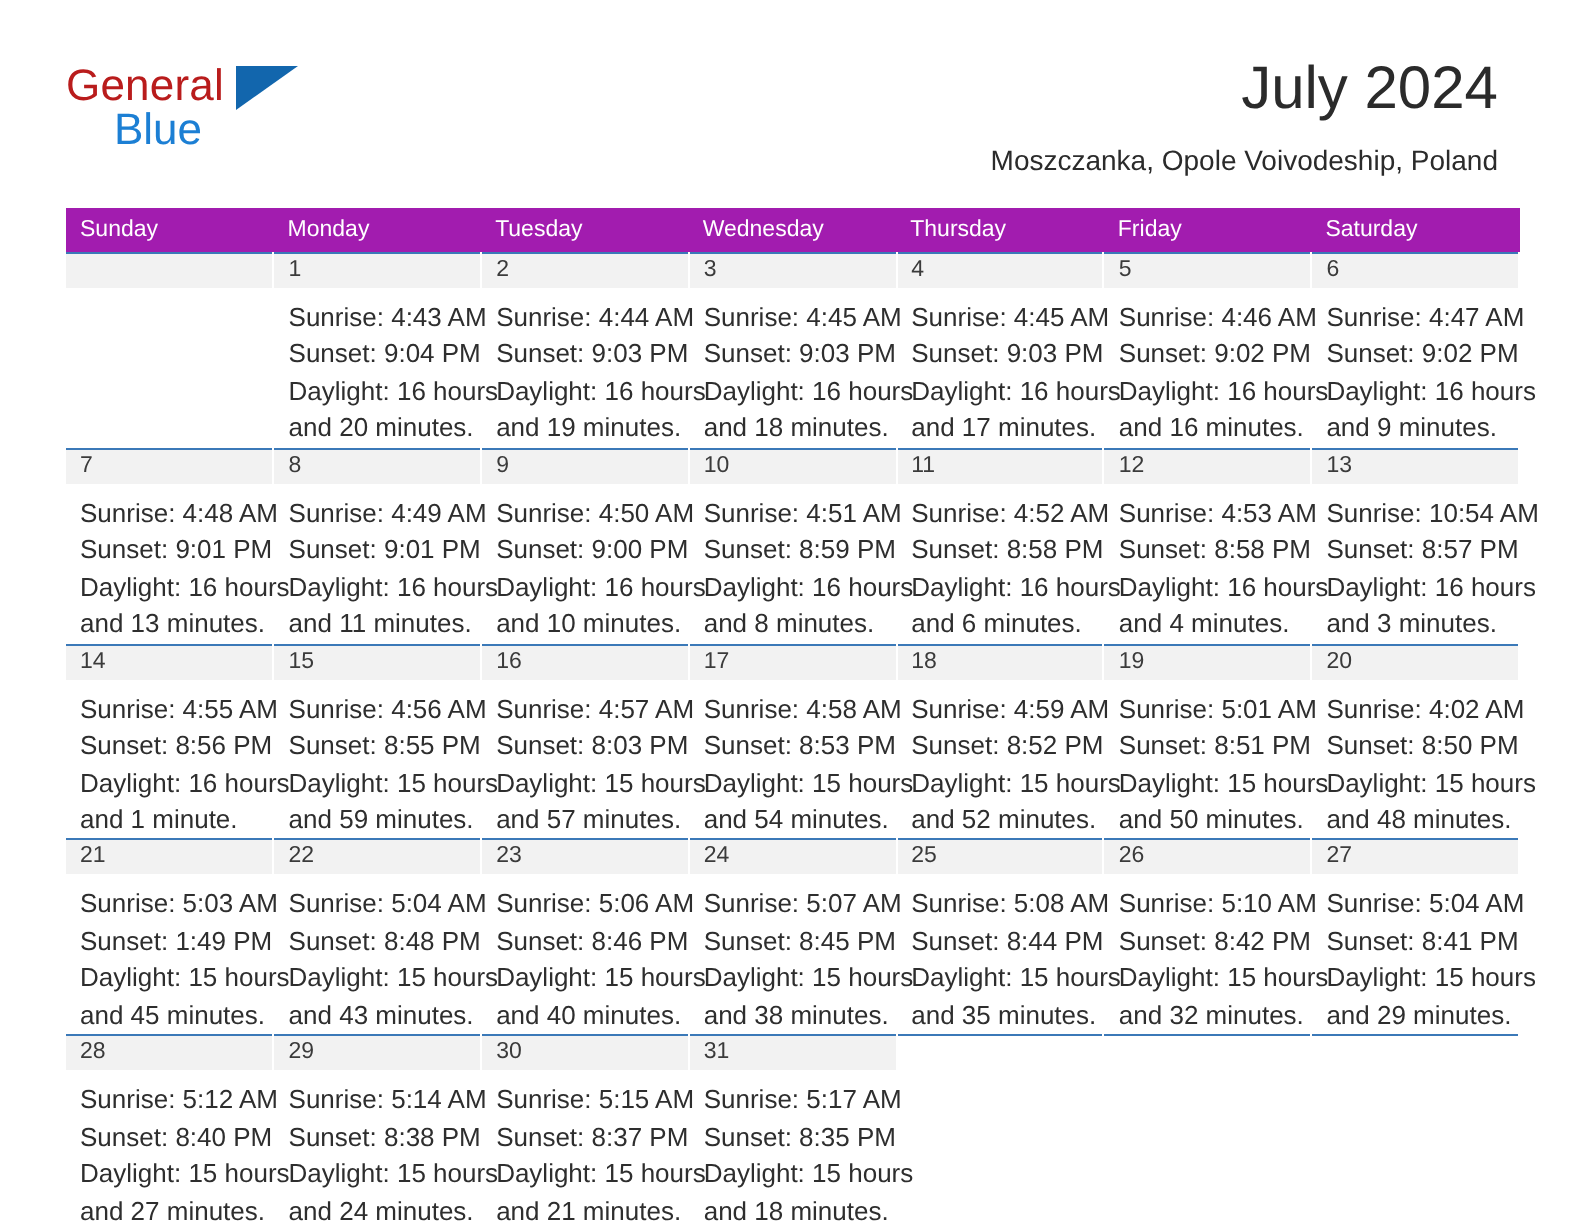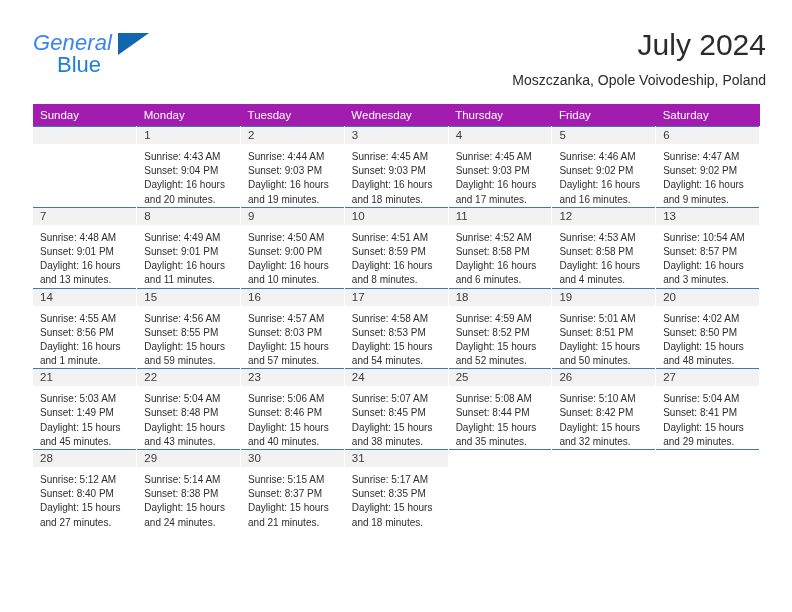--- a/index.html
+++ b/index.html
@@ -31,28 +31,27 @@
   }
   .logo {
     position: absolute;
     left: 33px;
     top: 32px;
     width: 190px;
     height: 50px;
   }
   .logo-general {
     font-size: 22px;
-    color: #3b82f6;
+    color: #b91c1c;
     letter-spacing: 0.1px;
     line-height: 1;
     display: block;
     position: absolute;
     left: 0;
     top: 0;
-    font-style: italic;
   }
   .logo-blue {
     font-size: 22px;
     color: #1c7fd4;
     line-height: 1;
     display: block;
     position: absolute;
     left: 24px;
     top: 22px;
   }
@@ -61,21 +60,21 @@
     left: 85px;
     top: 1px;
     width: 0;
     height: 0;
     border-left: 31px solid #1266ad;
     border-bottom: 22px solid transparent;
   }
 
   .title-block {
     position: absolute;
-    right: 26px;
+    right: 43px;
     top: 28px;
     text-align: right;
   }
   .cal-title {
     font-size: 30px;
     font-weight: normal;
     color: #2b2b2b;
     line-height: 1.15;
     white-space: nowrap;
   }
@@ -123,21 +122,21 @@
     line-height: 17px;
     padding-left: 7px;
     font-size: 11.5px;
     color: #3b3b3b;
   }
   .daynum-bar.blank {
     color: transparent;
   }
   .cell-body {
     padding: 6px 6px 0 7px;
-    font-size: 10px;
+    font-size: 13px;
     line-height: 1.42;
     color: #2e2e2e;
   }
   .cell-body div {
     white-space: nowrap;
   }
   .cell-body .daylight-line2 {
     white-space: nowrap;
   }
 </style>

